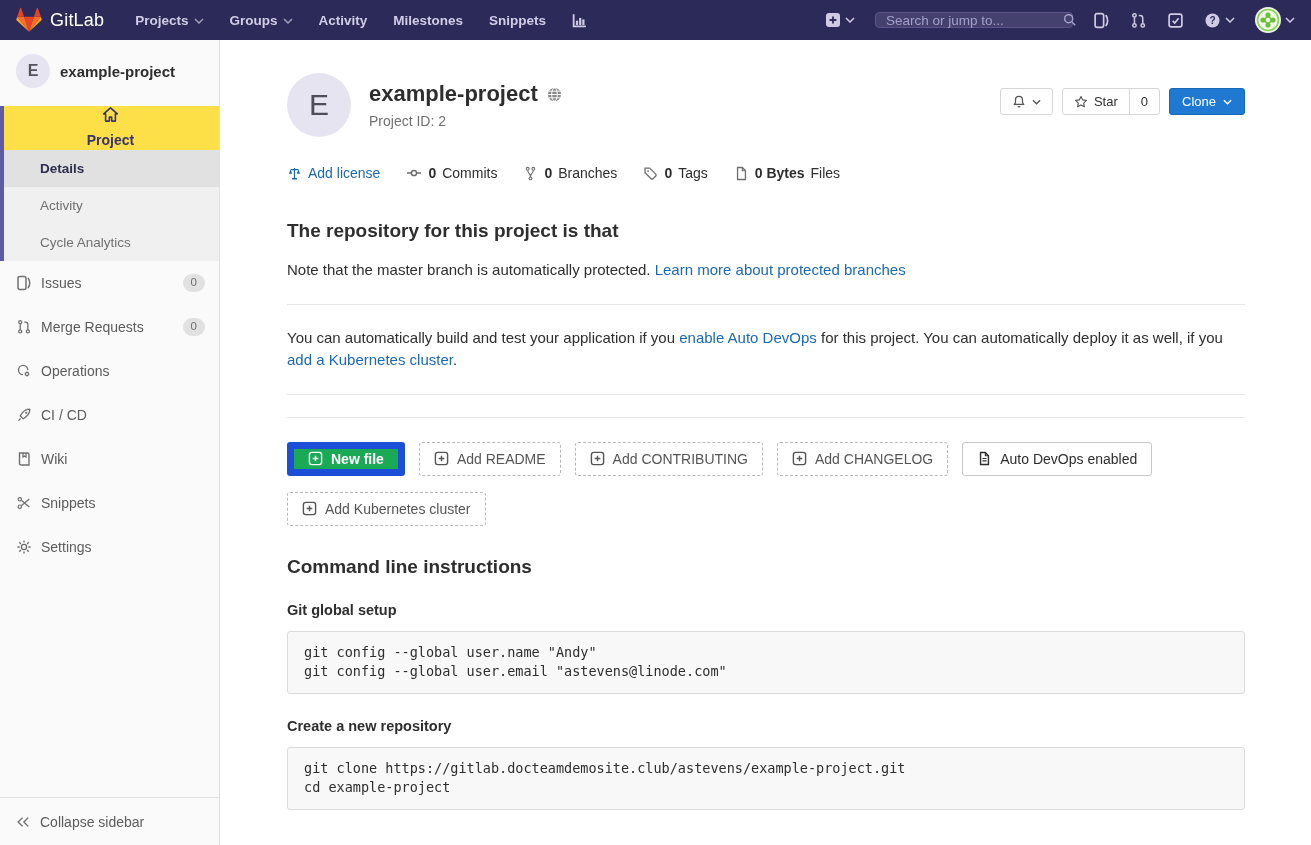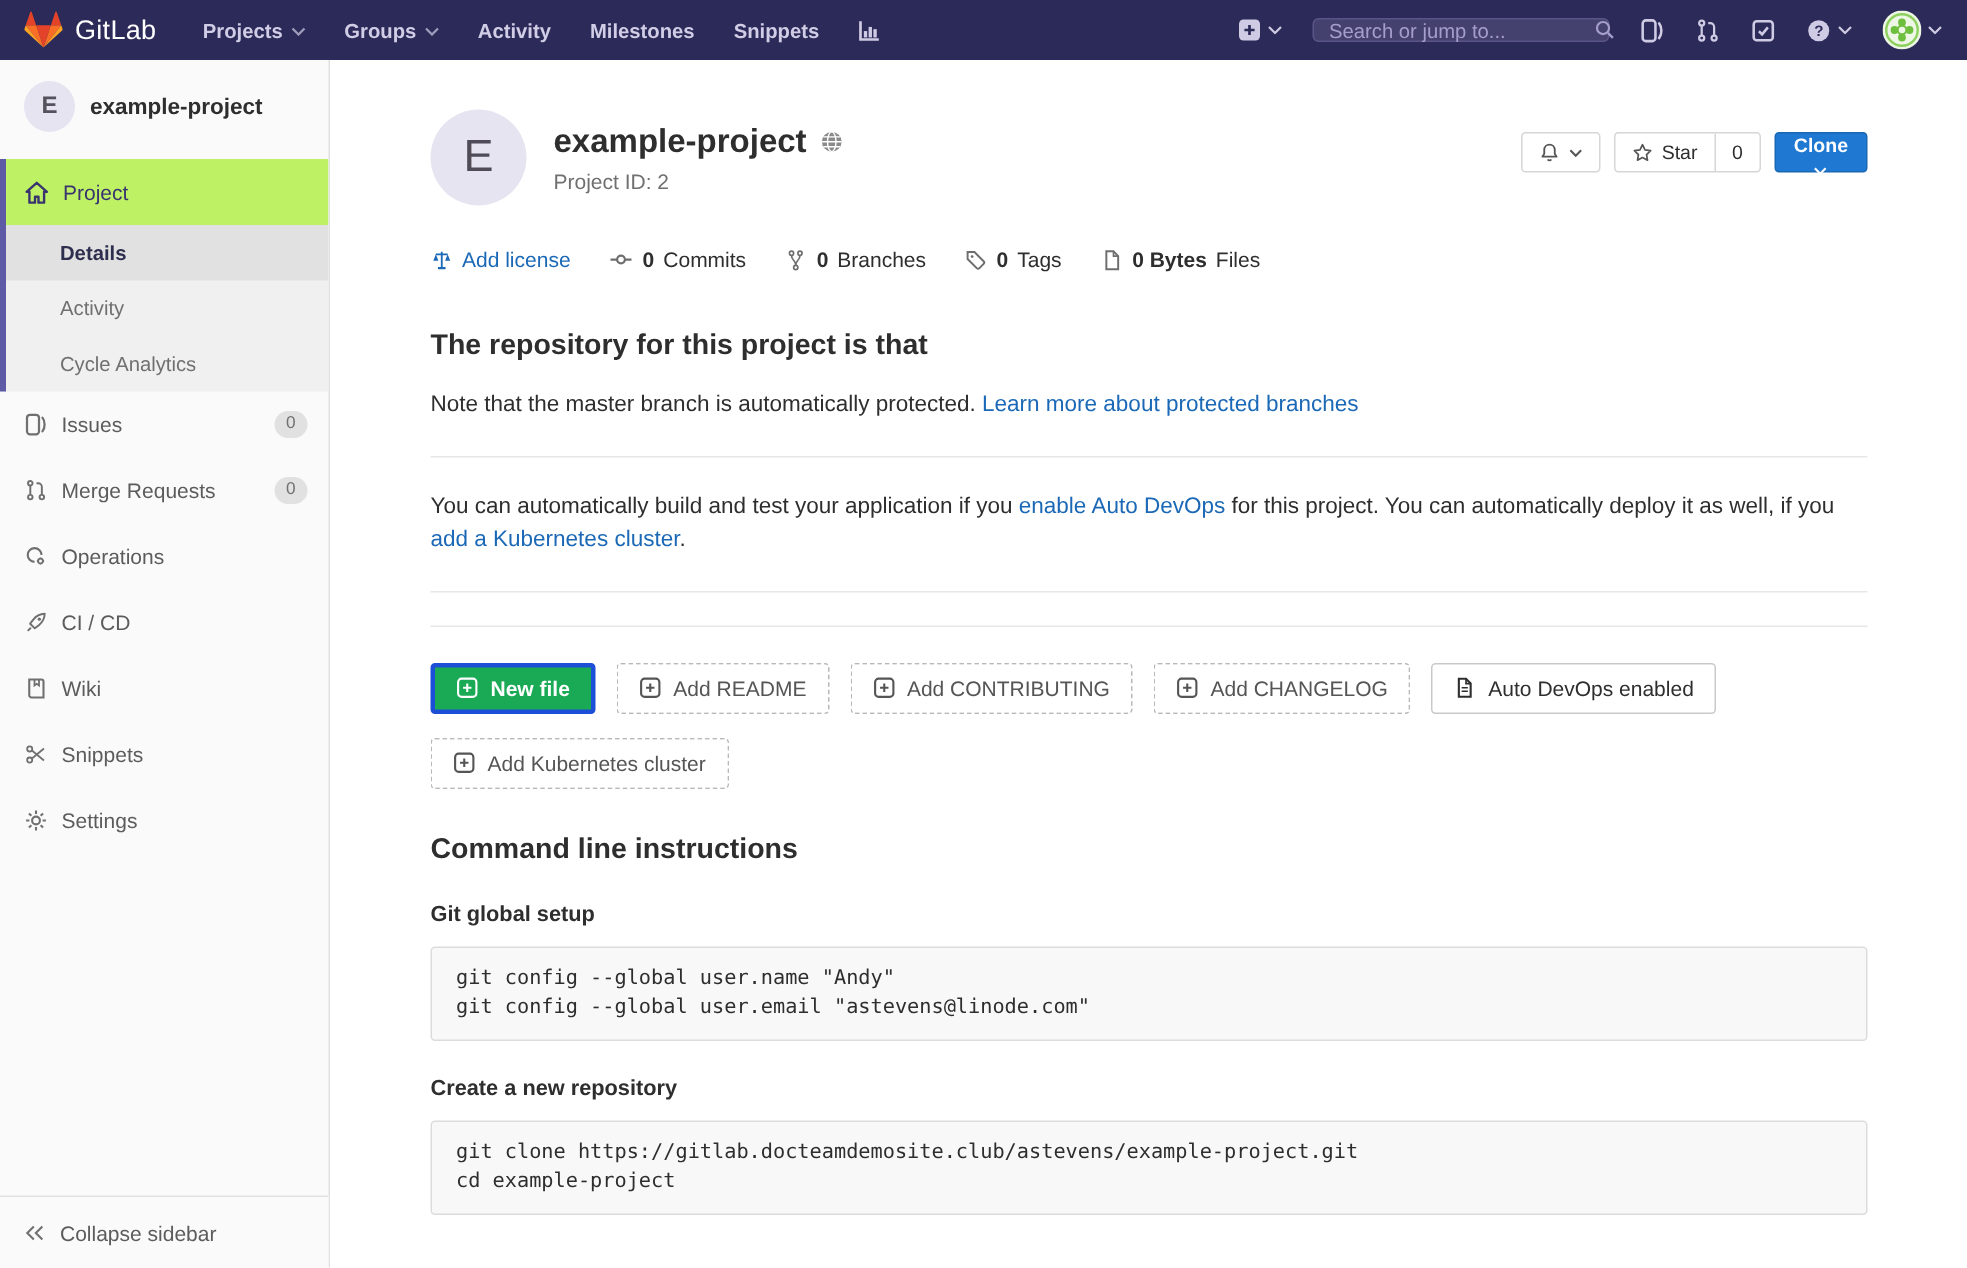--- a/index.html
+++ b/index.html
@@ -52,21 +52,21 @@
     display:flex; align-items:center; gap:9px; height:44px; padding:0 14px 0 16px;
     color:#5c5c5c; font-size:14px; cursor:pointer;
   }
   .sb-item .sb-ico { color:#707070; }
   .sb-badge {
     margin-left:auto; background:#e1e1e1; color:#707070; font-size:11.5px;
     border-radius:9px; padding:2px 8px; line-height:1.2;
   }
   .sb-group { background:#f0f0f0; border-left:4px solid #5f5aa6; }
   .sb-group .sb-item { padding-left:12px; }
-  .sb-group .sb-item.sb-top { color:#39346e; font-weight:400; background:#bef264; }
+  .sb-group .sb-item.sb-top { color:#39346e; font-weight:700; background:#fde047;flex-direction:column; }
   .sb-group .sb-item.sb-top .sb-ico { color:#39346e; }
   .sb-subitem {
     display:flex; align-items:center; height:37px; padding-left:36px;
     color:#707070; font-size:13.5px; cursor:pointer;
   }
   .sb-subitem.active { background:#e1e1e1; color:#2e2e4e; font-weight:700; }
   .sb-collapse {
     border-top:1px solid #e1e1e1; height:48px; display:flex; align-items:center; gap:10px;
     padding:0 16px; color:#5c5c5c; font-size:14px; cursor:pointer; background:#fafafa;
   }
@@ -88,21 +88,21 @@
   .proj-actions { margin-left:auto; display:flex; gap:9px; padding-top:15px; }
   .btn {
     display:inline-flex; align-items:center; gap:6px; height:27px; padding:0 10px;
     background:#fff; border:1px solid #d6d6d6; border-radius:3px;
     font-size:13px; color:#2e2e2e; cursor:pointer; font-family:inherit;
   }
   .btn-group { display:inline-flex; border:1px solid #d6d6d6; border-radius:3px; overflow:hidden; background:#fff; }
   .btn-group .seg { display:flex; align-items:center; gap:6px; padding:0 11px; height:25px; font-size:13px; cursor:pointer; }
   .btn-group .seg + .seg { border-left:1px solid #d6d6d6; }
   .btn-clone {
-    background:#1f78d1; border-color:#1968b3; color:#fff; font-weight:700; padding:0 12px; gap:7px;flex-direction:column;
+    background:#1f78d1; border-color:#1968b3; color:#fff; font-weight:400; padding:0 12px; gap:7px;
   }
 
   .stats-row { display:flex; align-items:center; gap:26px; margin-top:28px; font-size:14px; color:#2e2e2e; }
   .stat { display:flex; align-items:center; gap:6px; cursor:pointer; }
   .stat .ico { color:#6e6e6e; }
   .stat b { font-weight:700; }
   .link { color:#1b69b6; text-decoration:none; cursor:pointer; }
   .stat-license { color:#1b69b6; }
   .stat-license .ico { color:#1b69b6; }
 
@@ -111,21 +111,21 @@
   .para-note { margin-top:17px; }
   hr.rule { border:none; border-top:1px solid #e7e7e7; margin:22px 0; }
 
   .options-row { display:flex; flex-wrap:wrap; gap:14px; row-gap:16px; margin-top:24px; }
   .opt-btn {
     display:inline-flex; align-items:center; gap:8px; height:34px; padding:0 14px;
     border-radius:3px; font-size:14px; cursor:pointer; background:#fff;
     border:1px dashed #b8b8b8; color:#555; font-family:inherit;
   }
   .opt-btn.solid { border:1px solid #c9c9c9; color:#2e2e2e; }
-  .opt-btn.green { background:#1aaa55; border:3px solid #1d4ed8; color:#fff; font-weight:700; }
+  .opt-btn.green { background:#1aaa55; border:7px solid #1d4ed8; color:#fff; font-weight:700; }
 
   .cli-heading { font-size:19px; font-weight:700; margin-top:30px; }
   .sub-heading { font-size:14.5px; font-weight:700; margin-top:24px; }
   .codeblock {
     margin-top:13px; background:#f8f8f8; border:1px solid #dcdcdc; border-radius:3px;
     padding:11px 16px; font-family:"DejaVu Sans Mono","Liberation Mono",monospace;
     font-size:13.5px; line-height:1.45; color:#2e2e2e; white-space:pre;
   }
 </style>
 </head>

